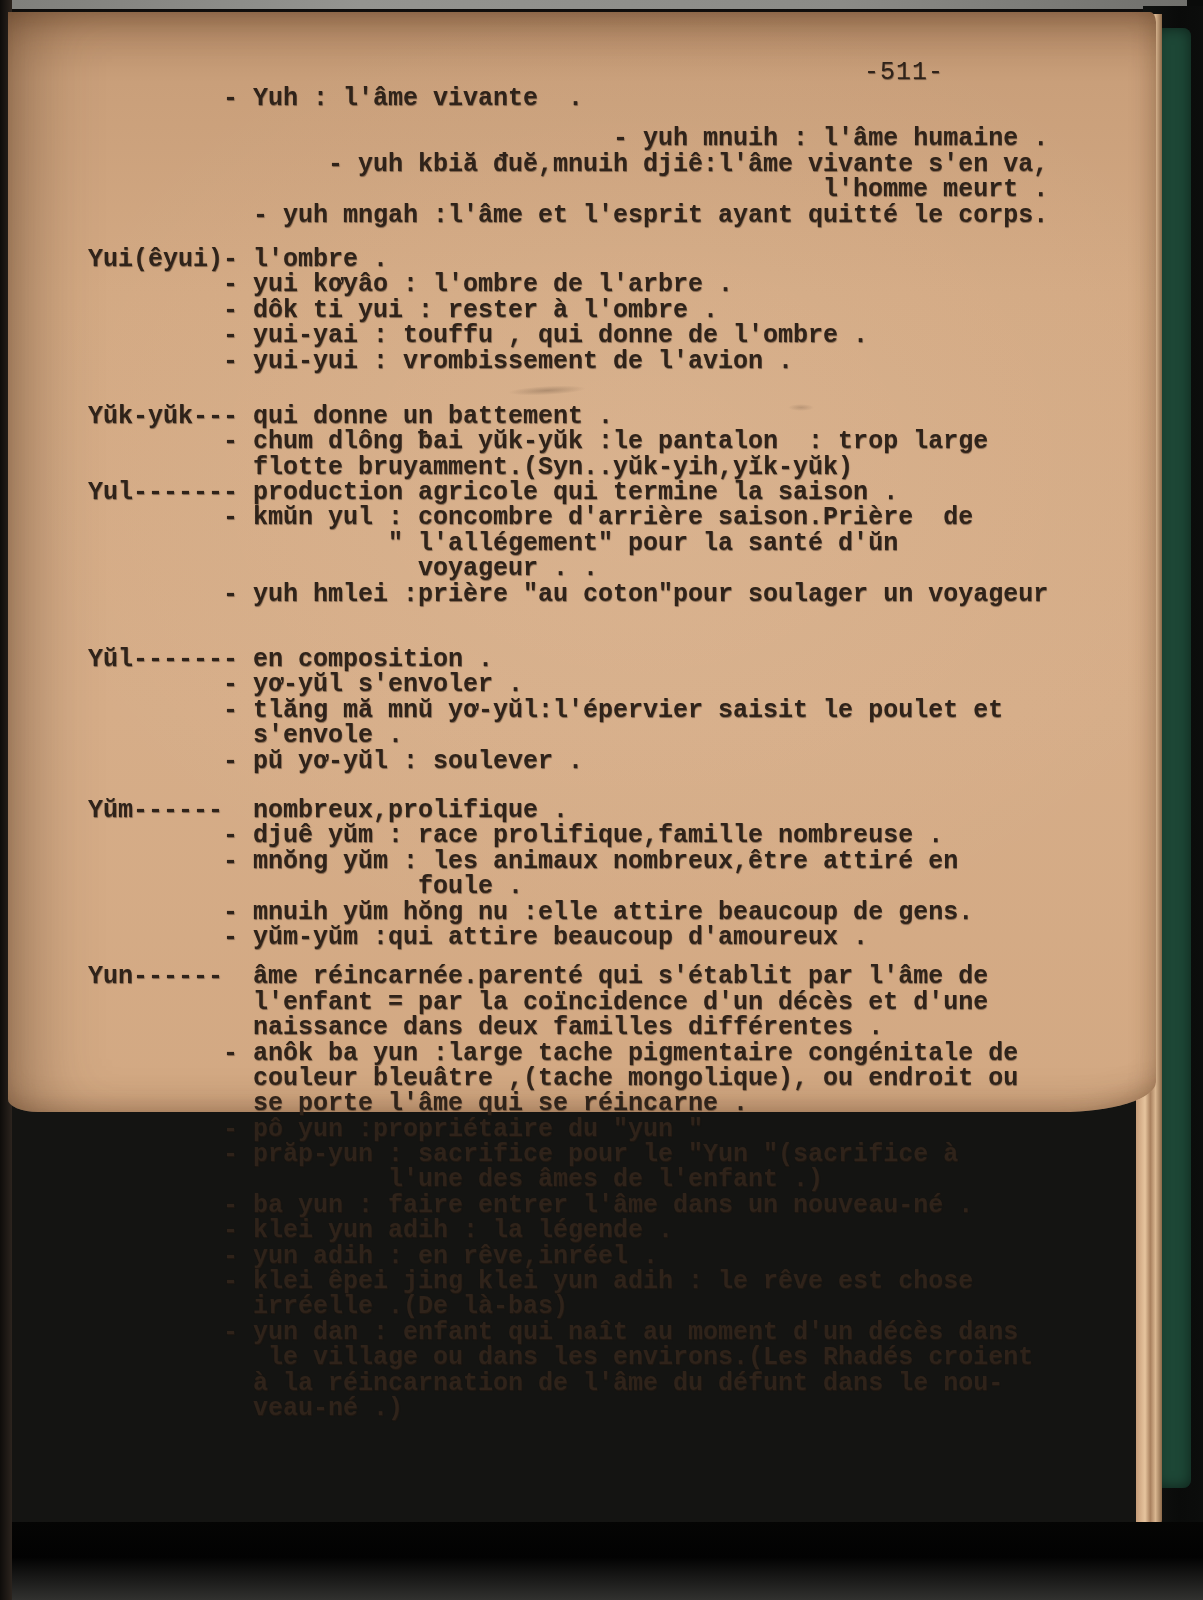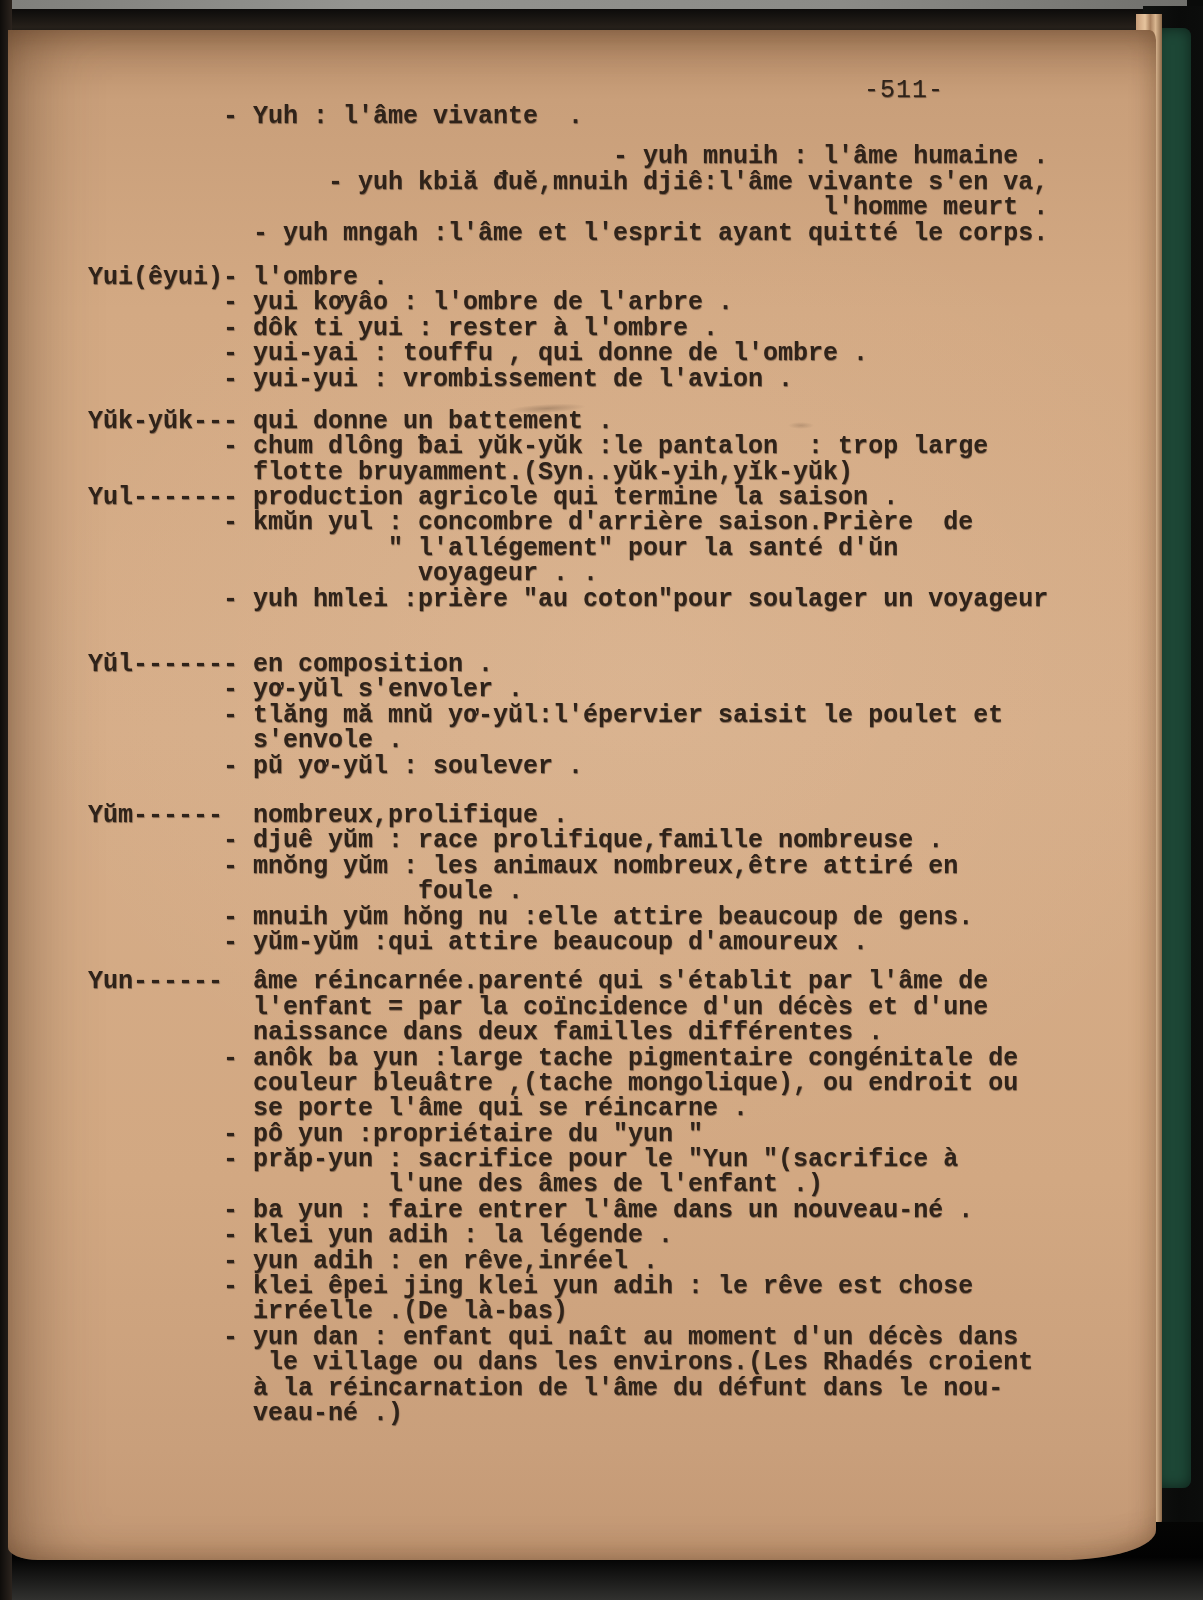--- a/index.html
+++ b/index.html
@@ -52,21 +52,21 @@
     position:absolute;left:0;bottom:0;width:1203px;height:78px;
     background:linear-gradient(180deg,#050504 0,#020202 45%,#31312f 100%);
   }
   
   .left-spine{
     position:absolute;left:0;top:0;width:12px;height:1600px;
     background:linear-gradient(90deg,#0e0c0a,#2c241e);
   }
   
   .paper{
-    position:absolute;left:8px;top:30px;width:1148px;height:1530px;
+    position:absolute;left:8px;top:12px;width:1148px;height:1100px;
     background:
       radial-gradient(900px 700px at 55% 42%, rgba(255,240,220,.10), rgba(0,0,0,0) 70%),
       linear-gradient(180deg,#b68c68 0px,#c99f7a 70px,#d3a983 280px,#d6ad88 700px,#d2a882 1150px,#c99f7b 1420px,#c39874 100%);
     border-bottom-left-radius:30px 13px;
     border-bottom-right-radius:95px 30px;
     border-top-right-radius:6px 10px;
     box-shadow:
       inset 54px 0 70px -34px rgba(70,42,24,.42),
       inset -10px 0 22px -8px rgba(110,75,45,.30),
       inset 0 26px 42px -22px rgba(75,45,26,.50),
@@ -80,21 +80,21 @@
   }
   .dict-text{
     position:absolute;left:80px;top:74px;
     font-size:25px;line-height:25.4px;white-space:pre;
     color:var(--ink);
     text-shadow:.4px .6px .8px rgba(47,30,18,.5);
   }
   .block{margin:0;padding:0;font-weight:bold;}
   .block:nth-child(1){margin-bottom:15px;}
   .block:nth-child(2){margin-bottom:19px;text-align:right;}
-  .block:nth-child(3){margin-bottom:17px;}
+  .block:nth-child(3){margin-bottom:30px;}
   .block:nth-child(4){}
   .block:nth-child(5){margin-bottom:40px;}
   .block:nth-child(6){margin-bottom:24px;}
   .block:nth-child(7){margin-bottom:14px;}
   .line{height:25.4px;}
   
   .smudge{
     position:absolute;left:500px;top:374px;width:78px;height:9px;
     border-radius:50%;
     background:radial-gradient(closest-side,rgba(80,60,45,.30),rgba(80,60,45,0));

